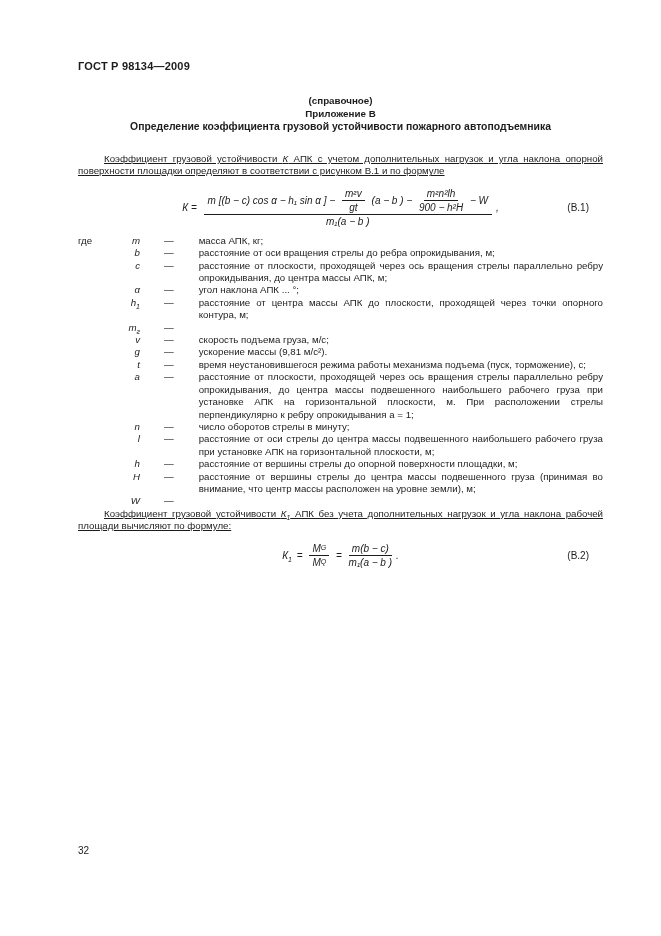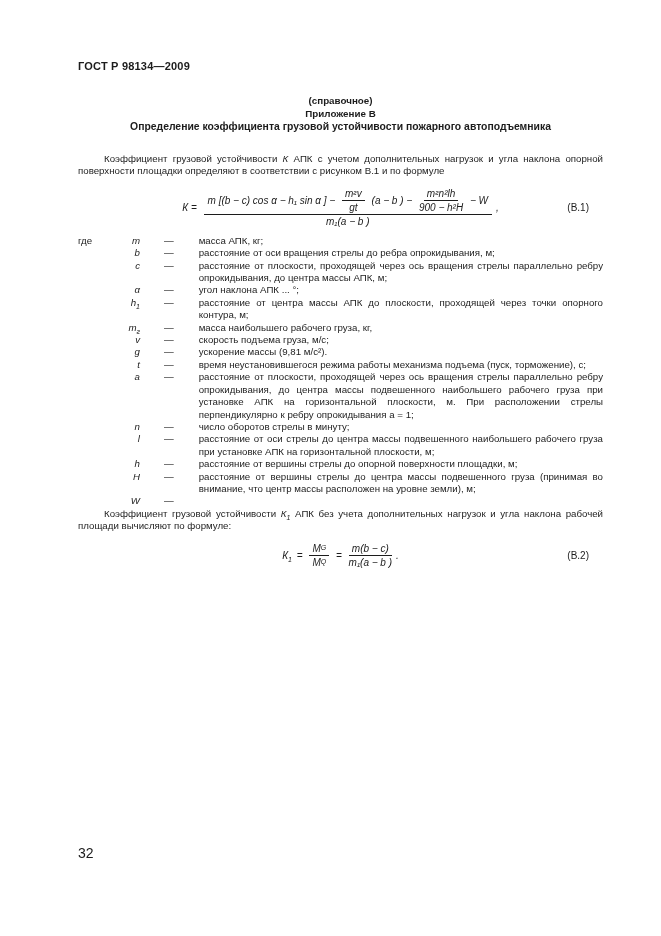--- a/index.html
+++ b/index.html
@@ -20,21 +20,21 @@
     font-size:11px;font-weight:bold;letter-spacing:.2px;
   }
   .appendix{
     margin-top:22px;text-align:center;font-weight:bold;font-size:9.8px;line-height:13px;
   }
   .title{
     text-align:center;font-weight:bold;font-size:10.4px;line-height:13px;
   }
   .para{
     margin-top:20px;font-size:9.7px;line-height:12.4px;
-    text-align:justify;text-indent:26px;
+    text-align:justify;text-indent:26px;text-decoration:underline;
   }
   .para .var{font-style:italic;}
   sub{font-size:7px;line-height:0;}
 
   
   .formula-row{
     position:relative;
     display:flex;align-items:center;justify-content:center;
     margin:10px 0 8px;
     font-size:10px;font-style:italic;
@@ -53,21 +53,21 @@
 
   
   .defs{margin-top:4px;font-size:9.7px;line-height:12.4px;}
   .def-row{display:flex;gap:20px;}
   .def-lead{width:24px;flex:none;}
   .def-term{width:18px;flex:none;text-align:right;font-style:italic;}
   .def-dash{flex:none;padding:0 5px 0 4px;}
   .def-desc{flex:1;text-align:justify;}
 
   .page-number{
-    position:absolute;left:78px;top:845px;font-size:14px;
+    position:absolute;left:78px;top:845px;font-size:10px;
   }
 </style>
 </head>
 <body>
 
 <div class="page">
 
   <div class="doc-number">ГОСТ Р 98134—2009</div>
 
   <div class="appendix">
@@ -137,21 +137,20 @@
     <div class="def-row">
       <span class="def-lead"></span>
       <span class="def-term"><span>h</span><sub>1</sub></span>
       <span class="def-dash">—</span>
       <span class="def-desc">расстояние от центра массы АПК до плоскости, проходящей через точки опорного контура, м;</span>
     </div>
     <div class="def-row">
       <span class="def-lead"></span>
       <span class="def-term"><span>m</span><sub>г</sub></span>
       <span class="def-dash">—</span>
-      <span class="def-desc">масса наибольшего рабочего груза, кг,</span>
     </div>
     <div class="def-row">
       <span class="def-lead"></span>
       <span class="def-term"><span>v</span><sub></sub></span>
       <span class="def-dash">—</span>
       <span class="def-desc">скорость подъема груза, м/с;</span>
     </div>
     <div class="def-row">
       <span class="def-lead"></span>
       <span class="def-term"><span>g</span><sub></sub></span>

